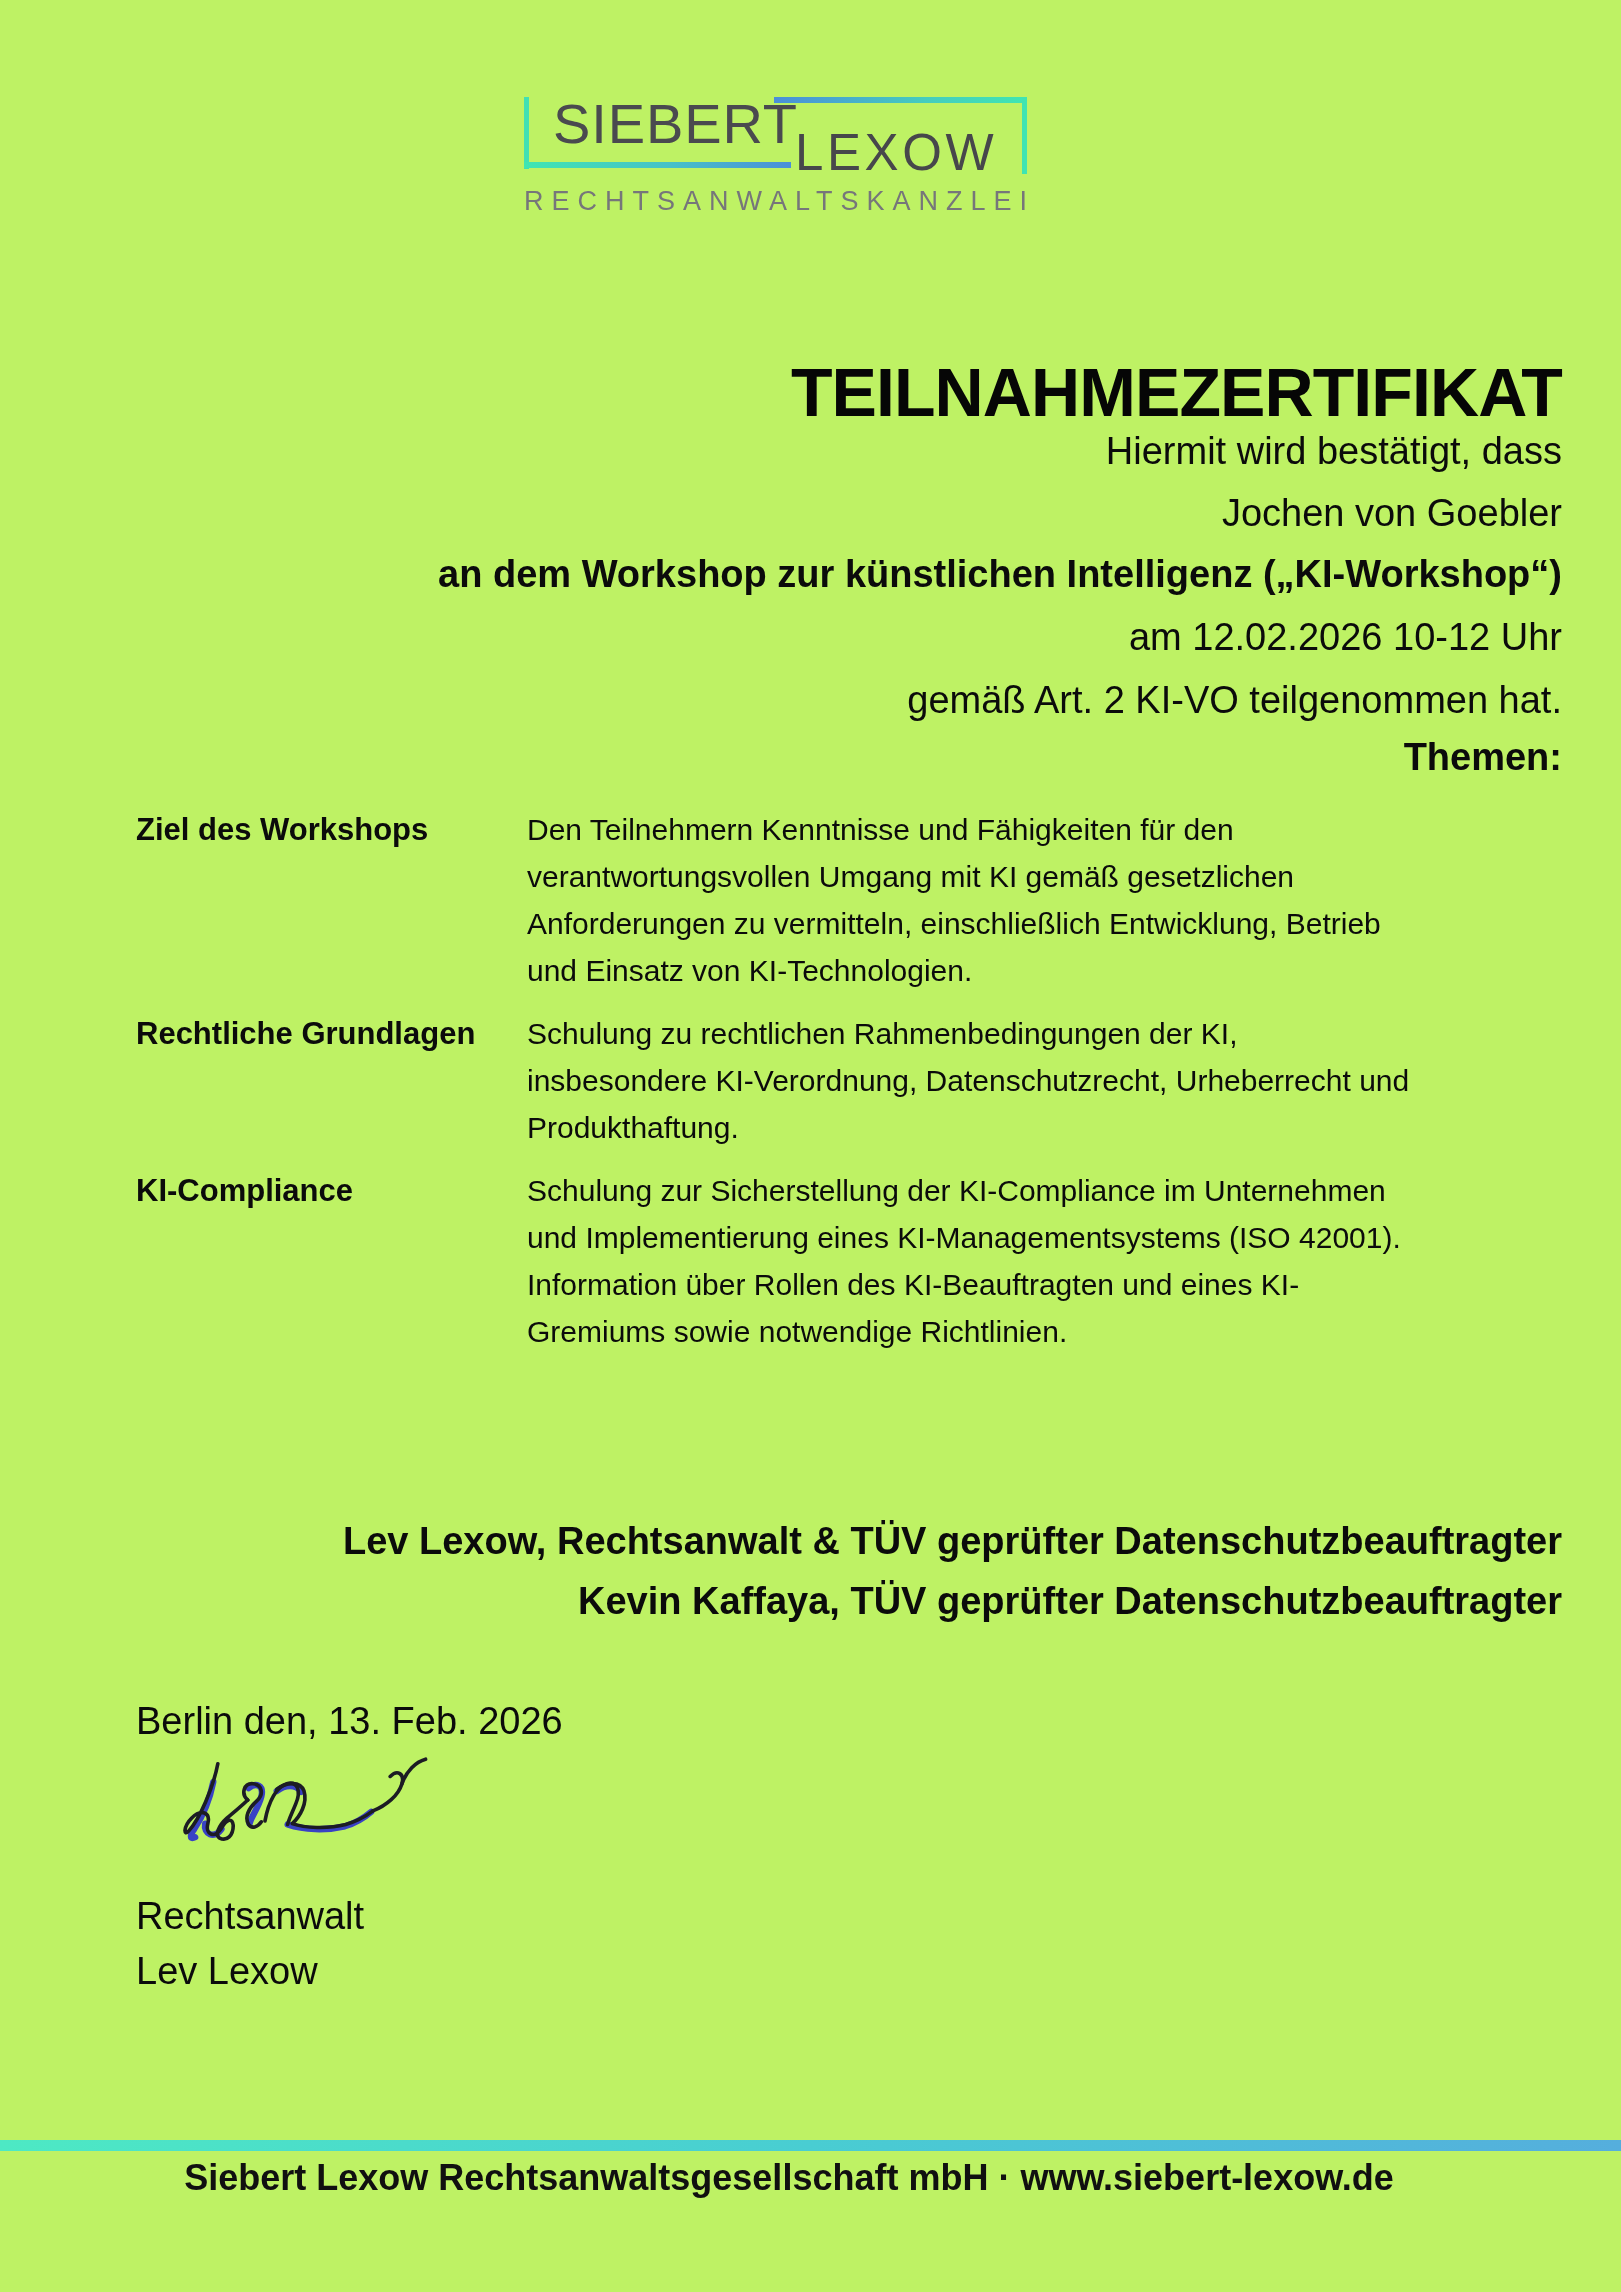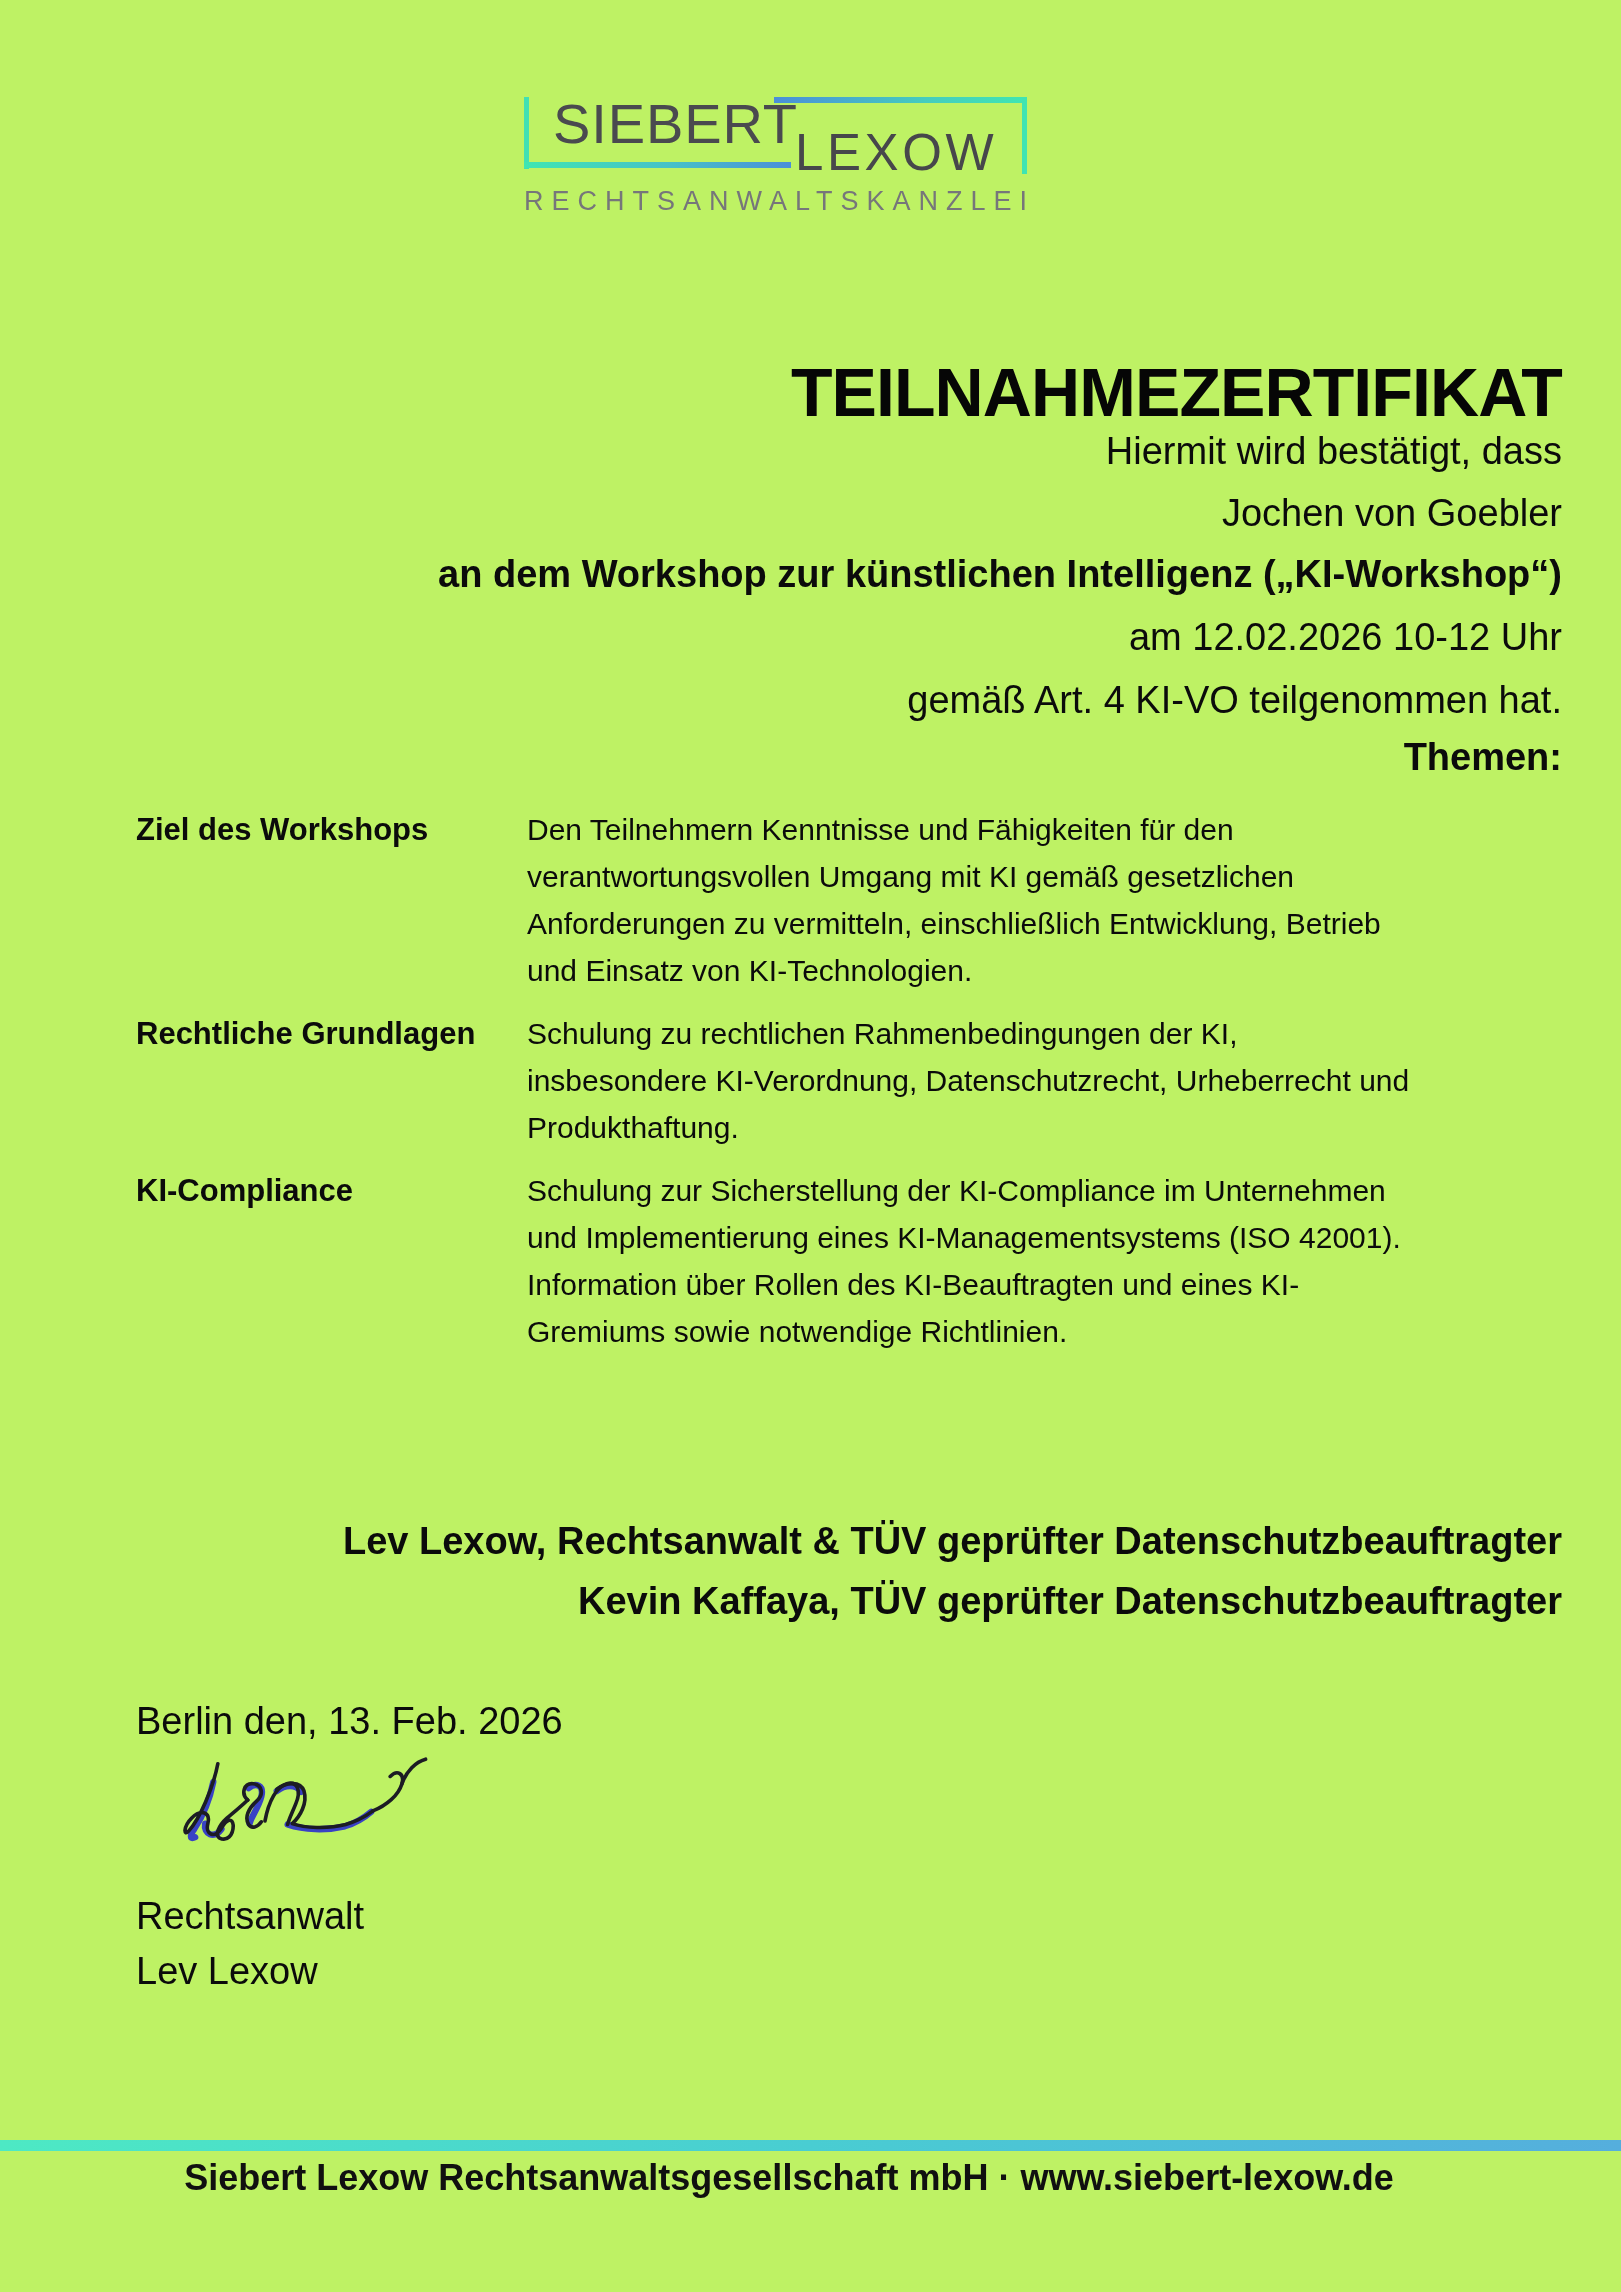--- a/index.html
+++ b/index.html
@@ -89,21 +89,21 @@
     <div class="logo-siebert">SIEBERT</div>
     <div class="logo-lexow">LEXOW</div>
     <div class="logo-subtitle">RECHTSANWALTSKANZLEI</div>
   </div>
 
   <h1 class="cline title" style="top:356px">TEILNAHMEZERTIFIKAT</h1>
   <p class="cline body" style="top:432px">Hiermit wird bestätigt, dass</p>
   <p class="cline body" style="top:494px">Jochen von Goebler</p>
   <p class="cline body bold" style="top:555px">an dem Workshop zur künstlichen Intelligenz („KI-Workshop“)</p>
   <p class="cline body" style="top:618px">am 12.02.2026 10-12 Uhr</p>
-  <p class="cline body" style="top:681px">gemäß Art. 4 KI-VO teilgenommen hat.</p>
+  <p class="cline body" style="top:681px">gemäß Art. 2 KI-VO teilgenommen hat.</p>
   <p class="cline body bold" style="top:738px">Themen:</p>
 
   <div class="themes">
     <div class="theme-row">
       <div class="theme-label">Ziel des Workshops</div>
       <div class="theme-desc">Den Teilnehmern Kenntnisse und Fähigkeiten für den
 verantwortungsvollen Umgang mit KI gemäß gesetzlichen
 Anforderungen zu vermitteln, einschließlich Entwicklung, Betrieb
 und Einsatz von KI-Technologien.</div>
     </div>

